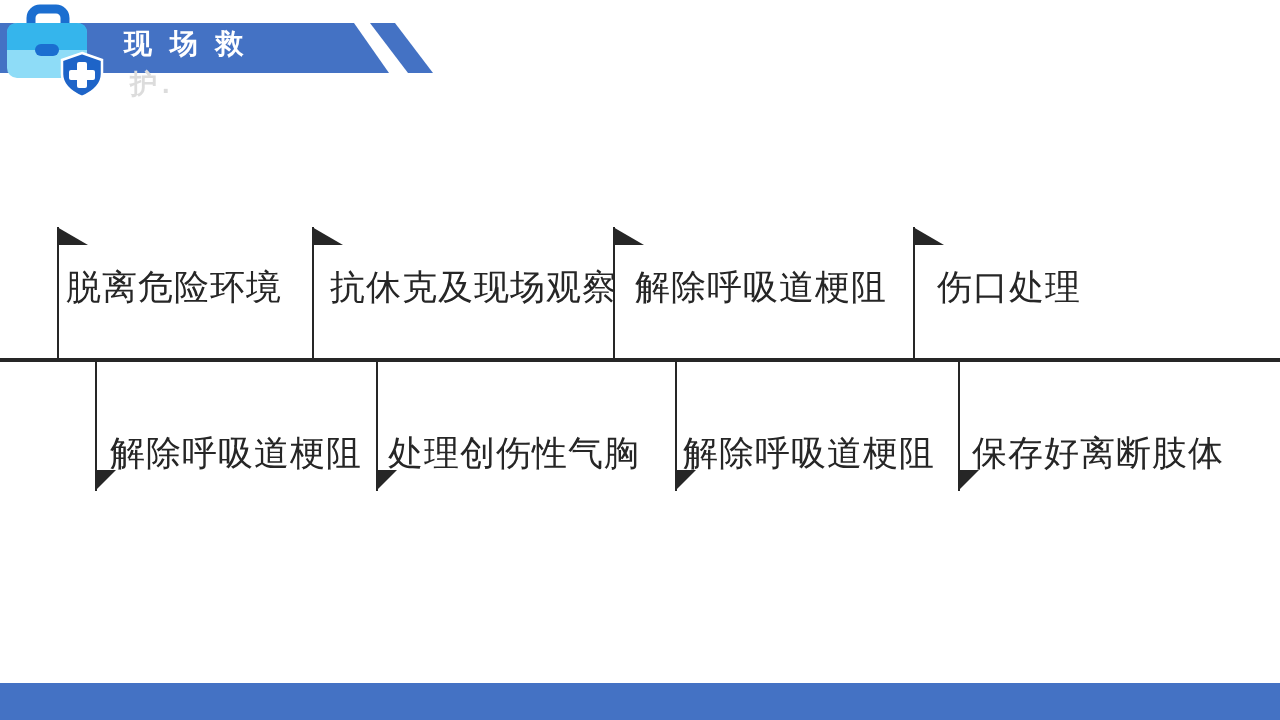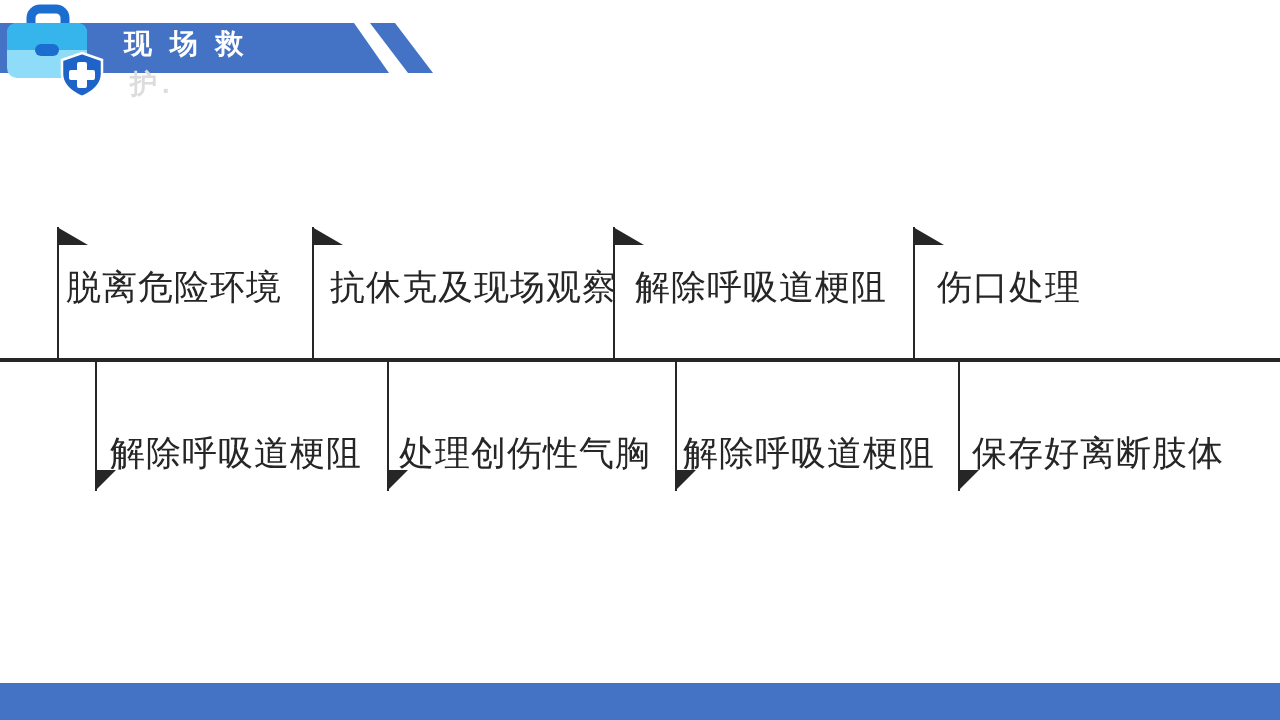--- a/index.html
+++ b/index.html
@@ -107,21 +107,21 @@
     <div class="vline"></div>
     <div class="flag-top"></div>
     <div class="tlabel" style="left:24px">伤口处理</div>
   </div>
 
   <div class="tgroup bot" style="left:95px">
     <div class="vline"></div>
     <div class="flag-bot"></div>
     <div class="tlabel" style="left:15px">解除呼吸道梗阻</div>
   </div>
-  <div class="tgroup bot" style="left:387px">
+  <div class="tgroup bot" style="left:376px">
     <div class="vline"></div>
     <div class="flag-bot"></div>
     <div class="tlabel" style="left:12px">处理创伤性气胸</div>
   </div>
   <div class="tgroup bot" style="left:675px">
     <div class="vline"></div>
     <div class="flag-bot"></div>
     <div class="tlabel" style="left:8px">解除呼吸道梗阻</div>
   </div>
   <div class="tgroup bot" style="left:958px">

